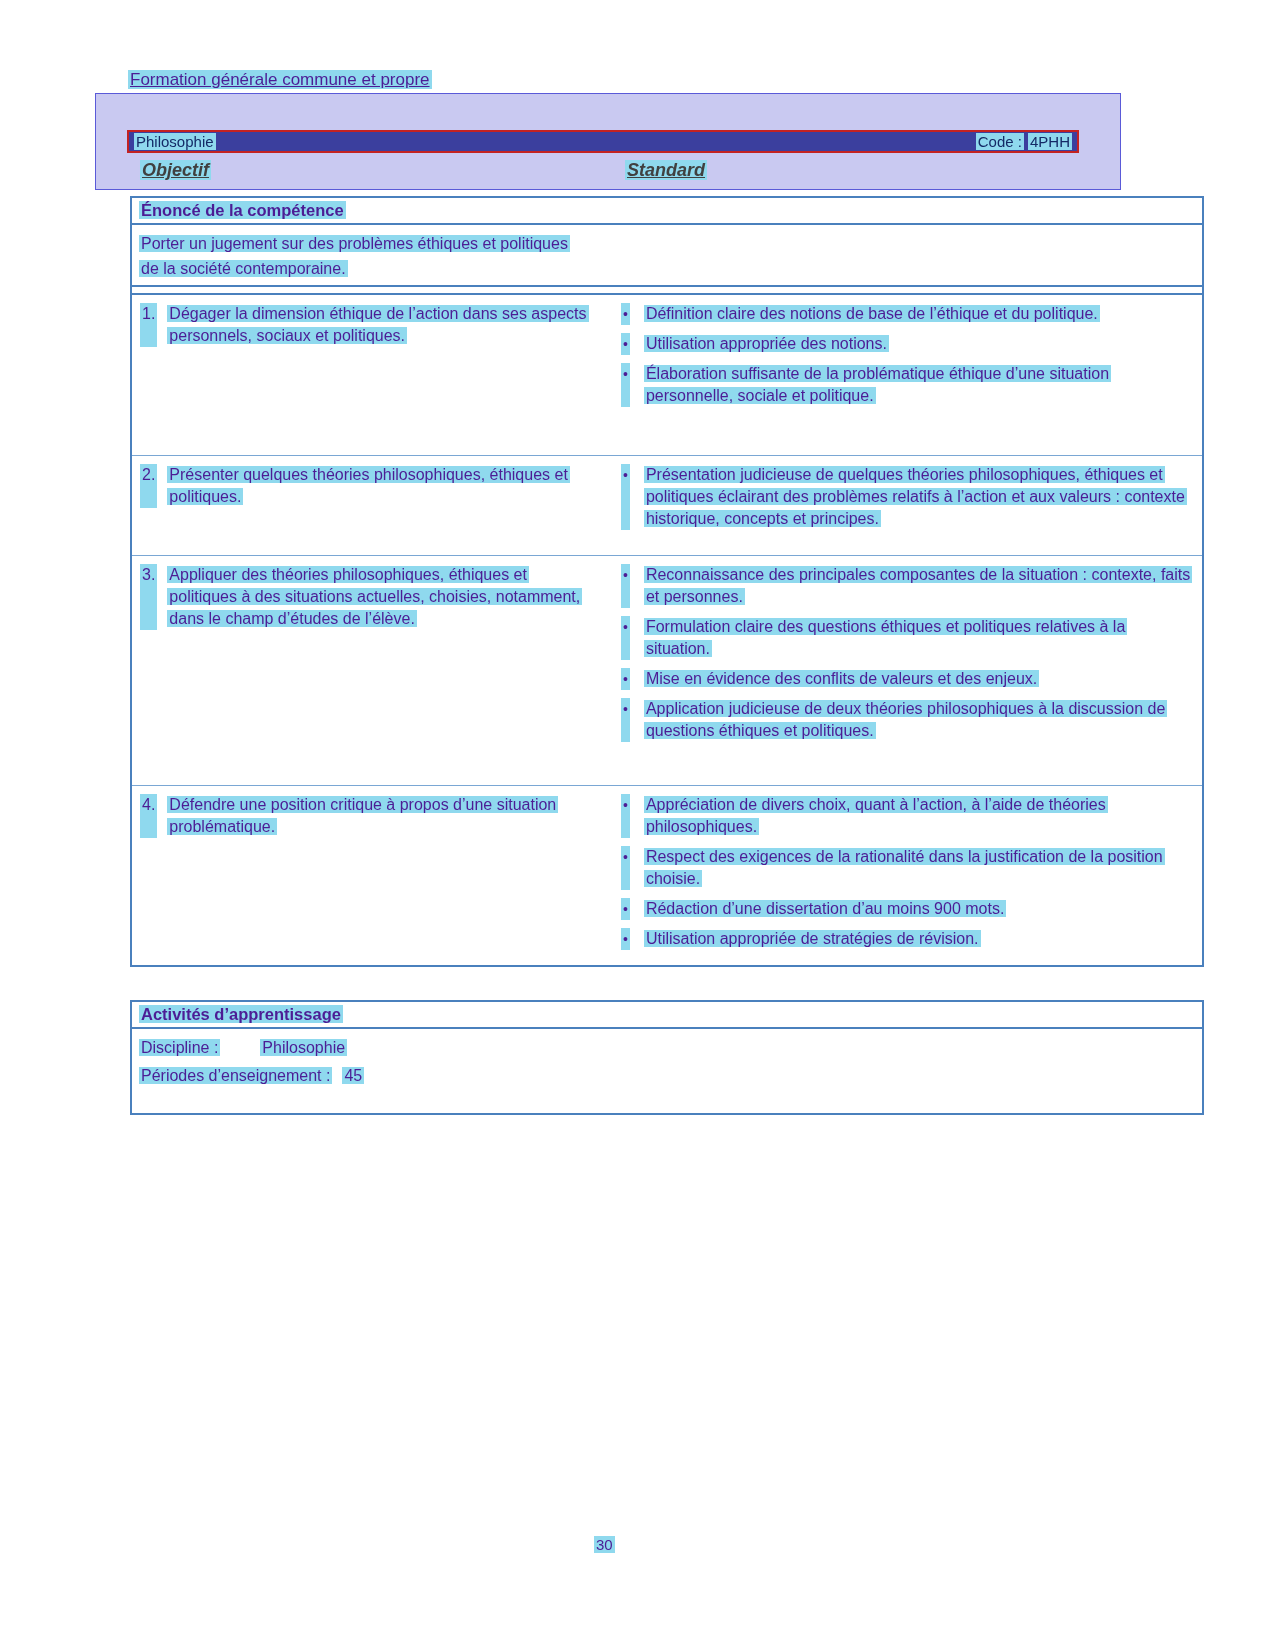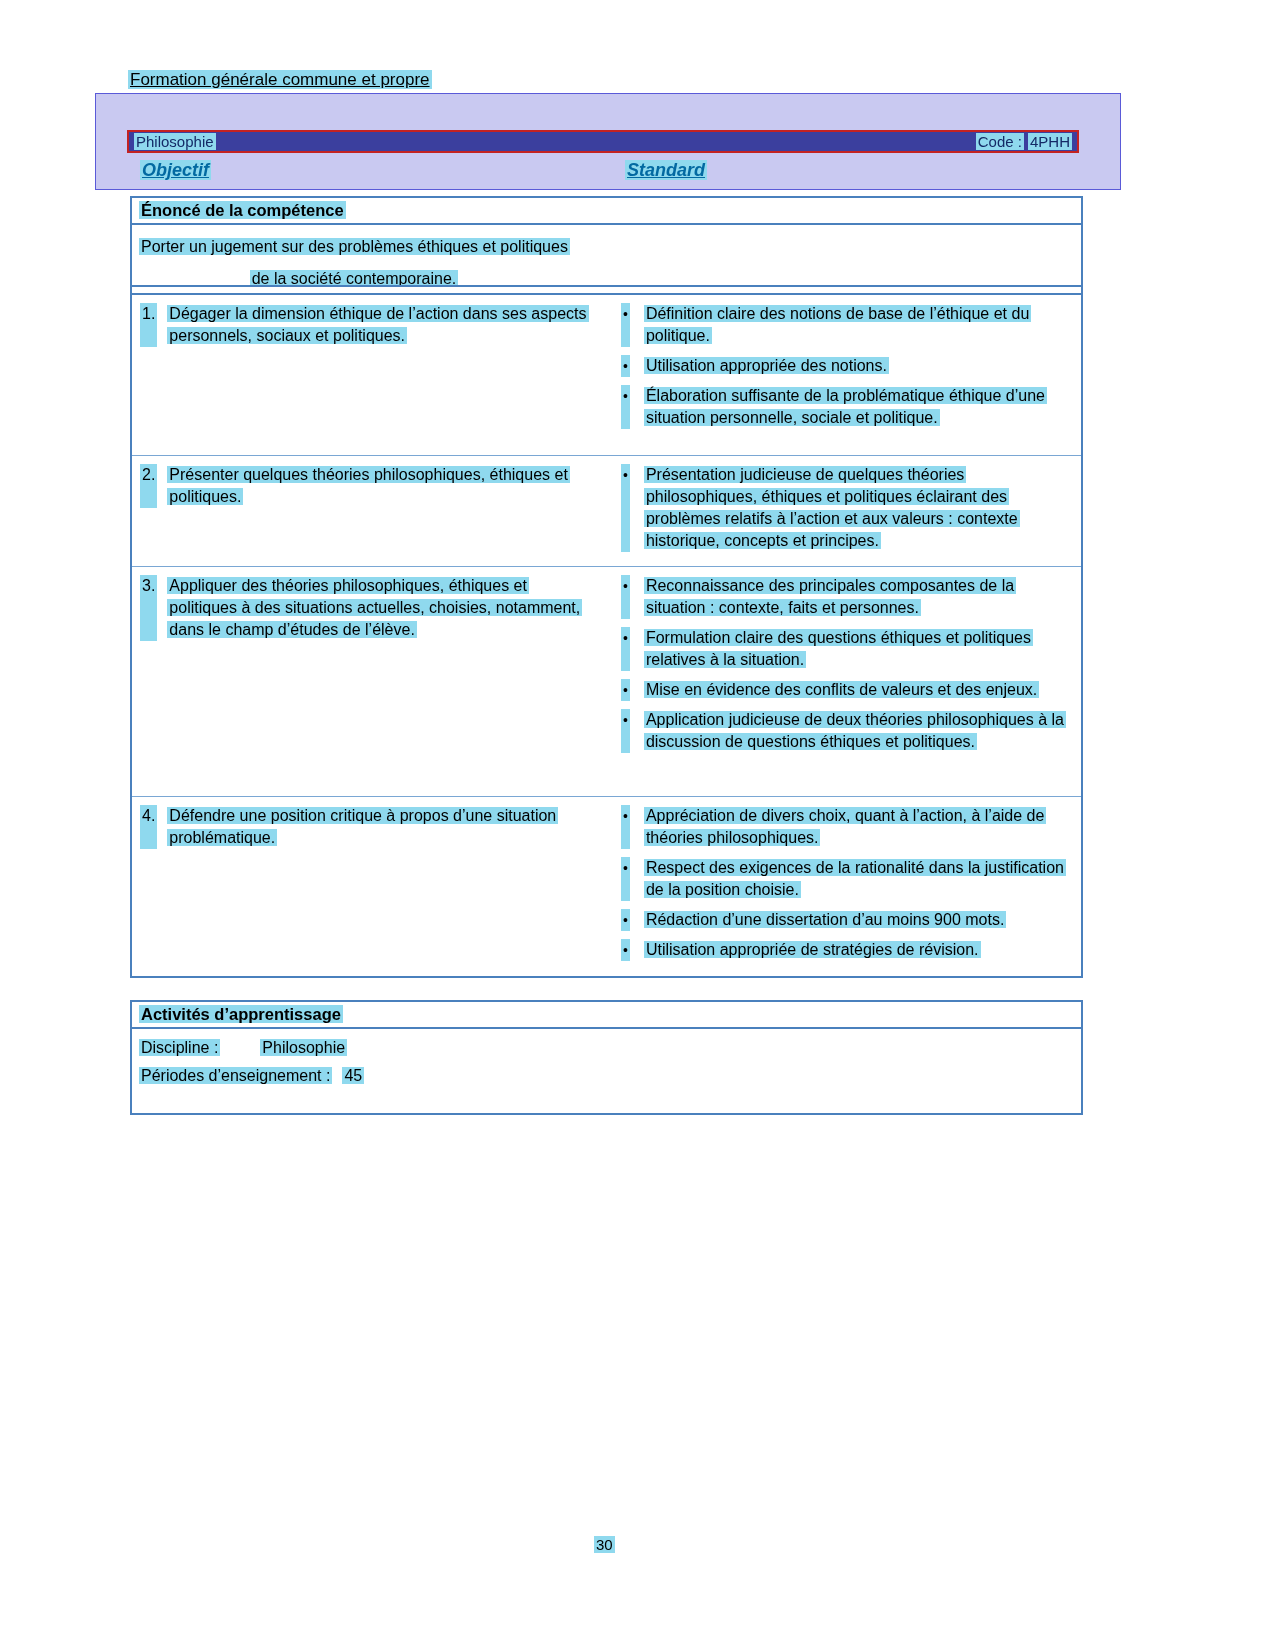--- a/index.html
+++ b/index.html
@@ -1,21 +1,21 @@
 <!DOCTYPE html>
 <html><head>
 <meta charset="utf-8">
 <style>
   * { margin:0; padding:0; box-sizing:border-box; }
   html,body { background:#ffffff; }
   .page {
     position:relative; width:1275px; height:1651px; background:#ffffff;
     font-family:"Liberation Sans", sans-serif; color:#1e3f8a; overflow:hidden;
   }
-  .hl { background:#8fd9ee; color:#000000; padding:0 2px; box-decoration-break:clone; -webkit-box-decoration-break:clone; }
+  .hl { background:#8fd9ee; color:#4c1d95; padding:0 2px; box-decoration-break:clone; -webkit-box-decoration-break:clone; }
   .b  { font-weight:bold; }
   .u  { text-decoration:underline; }
 
   
   .breadcrumb { position:absolute; left:128px; top:70px; font-size:17px; }
 
   
   .overlay-box {
     position:absolute; left:95px; top:93px; width:1026px; height:97px;
     background:#c9c9f1; border:1px solid #5a5ad8;
@@ -26,29 +26,29 @@
     display:flex; justify-content:space-between; align-items:center;
     padding:0 5px; font-size:15px;
   }
   .title-bar .hl { background:#8fd9ee; color:#142a66; }
   .code-group { display:flex; gap:4px; align-items:center; }
   .obj-heading, .std-heading {
     position:absolute; top:66px; font-size:18px; font-weight:bold; font-style:italic;
   }
   .obj-heading { left:44px; }
   .std-heading { left:529px; }
-  .obj-heading .hl, .std-heading .hl { text-decoration:underline; color:#0369a1; }
-
-  
-  .box { position:absolute; left:130px; width:953px; border:2px solid #4a80bd; background:#ffffff; }
+  .obj-heading .hl, .std-heading .hl { text-decoration:underline; color:#404040; }
+
+  
+  .box { position:absolute; left:130px; width:1074px; border:2px solid #4a80bd; background:#ffffff; }
   .box-header { border-bottom:2px solid #4a80bd; padding:3px 7px; font-size:16.5px; }
 
   
   .enonce { top:196px; }
-  .enonce-body { padding:6px 19px 10px 7px; font-size:16px; line-height:32px;text-align:center; }
+  .enonce-body { padding:6px 19px 10px 7px; font-size:16px; line-height:25px; }
   .enonce-body .wrap { width:430px; }
 
   
   .comp-table { top:285px; font-size:16px; line-height:22px; }
   .t-header { display:grid; grid-template-columns:482px 1fr; padding:3px 0; border-bottom:2px solid #4a80bd; font-size:16.5px; }
   .t-header .c1 { padding-left:7px; }
   .t-header .c2 { padding-left:7px; }
   .t-row { display:grid; grid-template-columns:482px 1fr; padding:8px 0 6px 0; }
   .t-row + .t-row { border-top:1px solid #7aa7d4; }
   .t-row .c1 { padding:0 20px 0 8px; }

